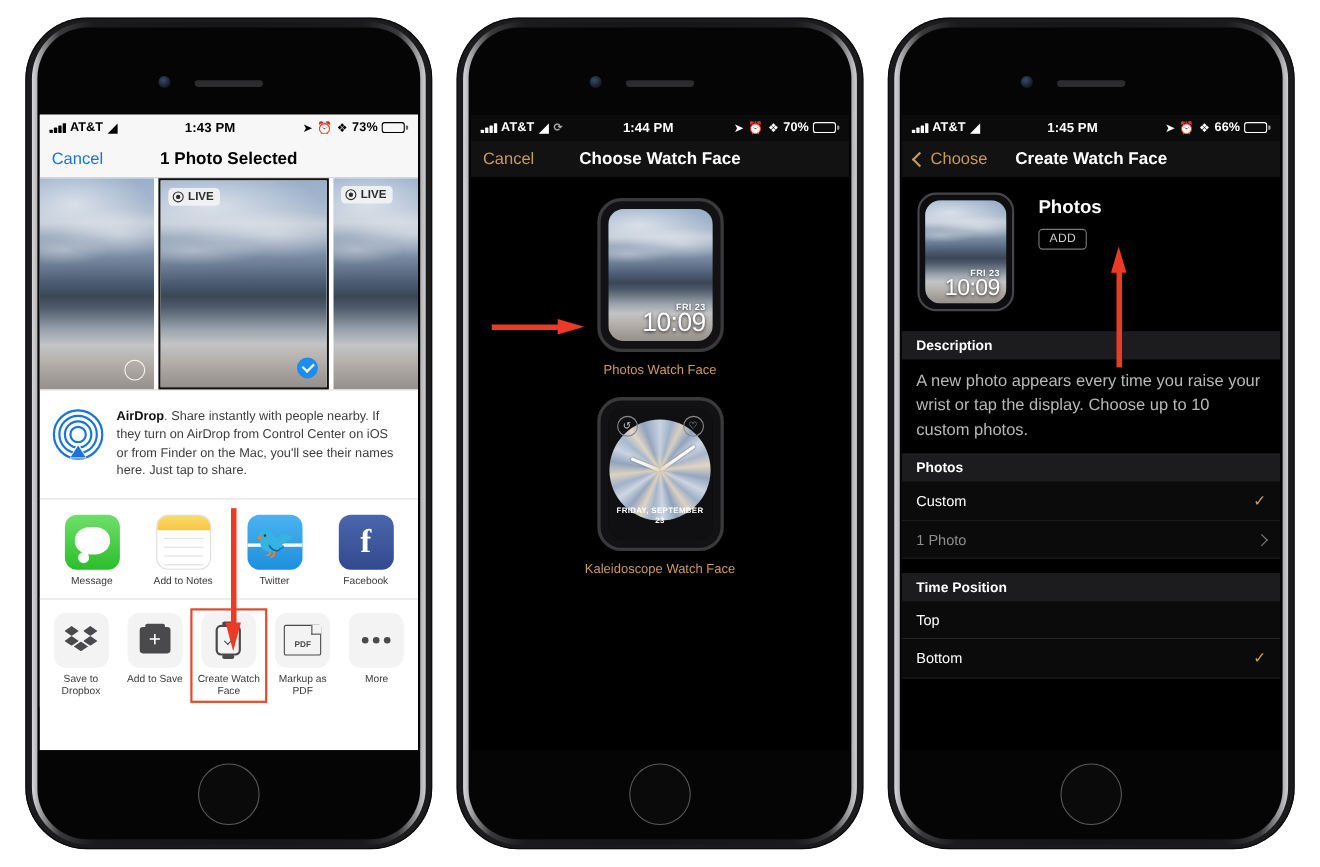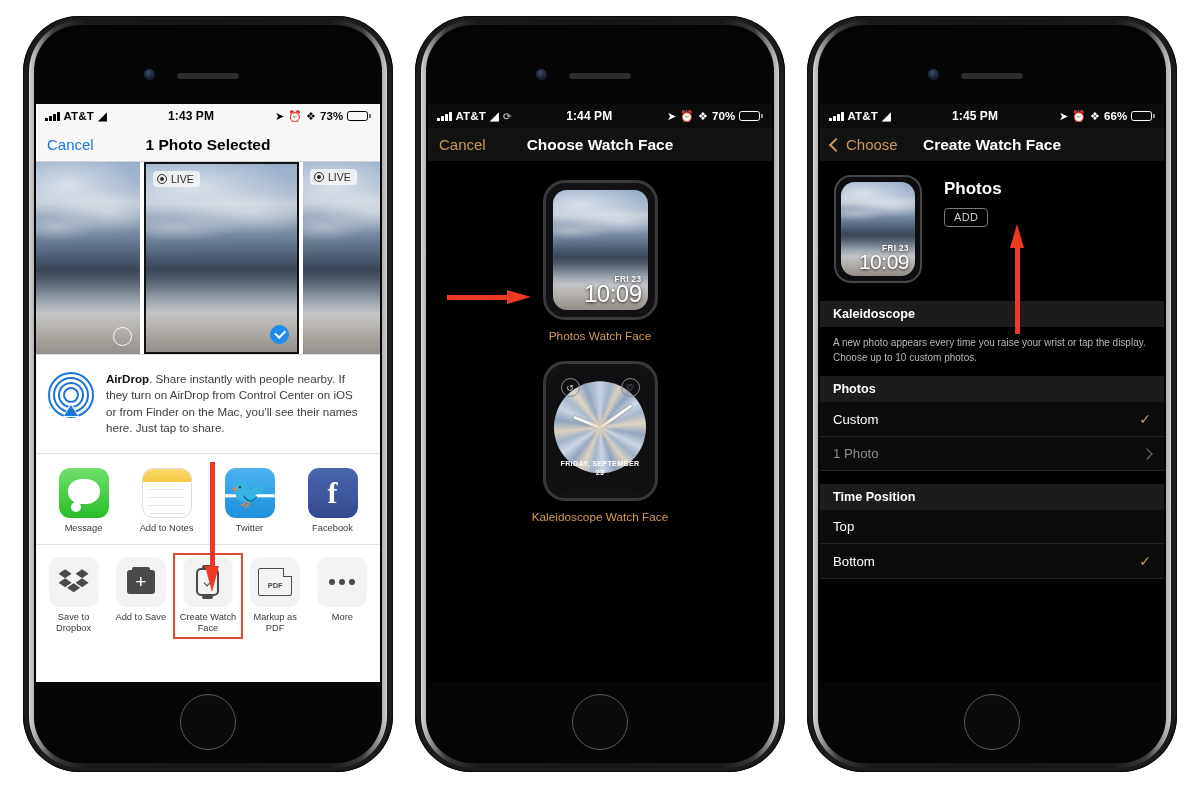--- a/index.html
+++ b/index.html
@@ -92,21 +92,21 @@
   }
   .beach::after{content:"";position:absolute;inset:0;
     background:
       radial-gradient(110% 30% at 30% 12%,rgba(255,255,255,.55),transparent 60%),
       radial-gradient(80% 18% at 70% 26%,rgba(255,255,255,.45),transparent 65%),
       radial-gradient(60% 10% at 20% 34%,rgba(255,255,255,.35),transparent 70%),
       linear-gradient(170deg,rgba(255,255,255,.12),transparent 45%);
   }
   .livebadge{position:absolute;top:7px;left:7px;display:flex;align-items:center;gap:4px;
     background:rgba(245,245,245,.86);border-radius:4px;padding:2px 6px 2px 4px;
-    font-size:10.5px;font-weight:400;color:#2c2c2e;text-align:right;}
+    font-size:10.5px;font-weight:700;color:#2c2c2e;text-align:right;}
   .liveglyph{width:10px;height:10px;border:1.6px solid #2c2c2e;border-radius:50%;
     position:relative;box-sizing:border-box;}
   .liveglyph::after{content:"";position:absolute;inset:2px;border-radius:50%;background:#2c2c2e;}
   .selcircle{position:absolute;right:8px;bottom:8px;width:19px;height:19px;border-radius:50%;
     border:1.7px solid rgba(255,255,255,.92);box-sizing:border-box;}
   .selcircle.on{background:#1b8cf0;border-color:#1b8cf0;display:flex;align-items:center;
     justify-content:center;}
   .selcircle.on::after{content:"";width:8px;height:4.5px;border-left:2px solid #fff;
     border-bottom:2px solid #fff;transform:rotate(-45deg) translate(1px,-1px);}
 
@@ -232,21 +232,21 @@
   .s3{background:#000;height:100%;}
   .s3 .navbar{background:#121212;color:#fff;}
   .s3 .navbar .nb-left{color:#c99a5b;}
   .previewrow{display:flex;align-items:flex-start;padding:14px 0 18px 14px;gap:22px;background:#000;}
   .pvframe{width:88px;height:108px;border-radius:17px;background:#0e0e10;border:2.5px solid #46464a;
     box-sizing:border-box;padding:5px;}
   .pvtitle{font-size:17px;font-weight:bold;color:#fff;margin:4px 0 8px;}
   .addbtn{display:inline-block;border:1.3px solid #7a7a7e;border-radius:4px;
     padding:2.5px 9px;font-size:11px;color:#cfcfd1;letter-spacing:.4px;}
   .sechead{background:#1c1c1e;padding:6px 13px;font-size:12.6px;font-weight:bold;color:#fff;}
-  .secbody{background:#000;padding:9px 13px 11px;font-size:10px;line-height:1.45;color:#b8b8ba;}
+  .secbody{background:#000;padding:9px 13px 11px;font-size:15px;line-height:1.45;color:#b8b8ba;}
   .row{background:#0b0b0b;padding:9px 13px;display:flex;align-items:center;
     justify-content:space-between;border-bottom:1px solid #252527;}
   .row .txt{font-size:13.2px;color:#fff;}
   .row.dim .txt{color:#8e8e90;}
   .row .check{color:#c99a5b;font-size:14px;font-weight:bold;}
   .row .chev{color:#7a7a7c;display:inline-block;width:7px;height:7px;
     border-top:1.8px solid currentColor;border-right:1.8px solid currentColor;transform:rotate(45deg);}
   .gap{height:13px;background:#000;}
 
   
@@ -542,21 +542,21 @@
                 <div class="t" style="font-size:21px;">10:09</div>
               </div>
             </div>
           </div>
           <div>
             <div class="pvtitle">Photos</div>
             <span class="addbtn">ADD</span>
           </div>
         </div>
 
-        <div class="sechead">Kaleidoscope</div>
+        <div class="sechead">Description</div>
         <div class="secbody">A new photo appears every time you raise your wrist or tap the display. Choose up to 10 custom photos.</div>
 
         <div class="sechead">Photos</div>
         <div class="row">
           <span class="txt">Custom</span>
           <span class="check">✓</span>
         </div>
         <div class="row dim">
           <span class="txt">1 Photo</span>
           <span class="chev"></span>

